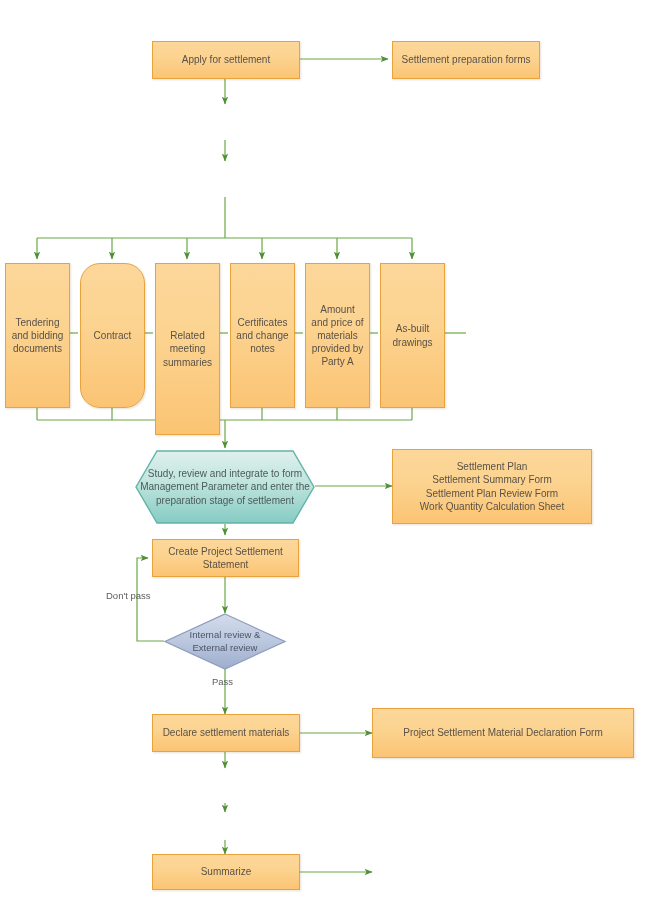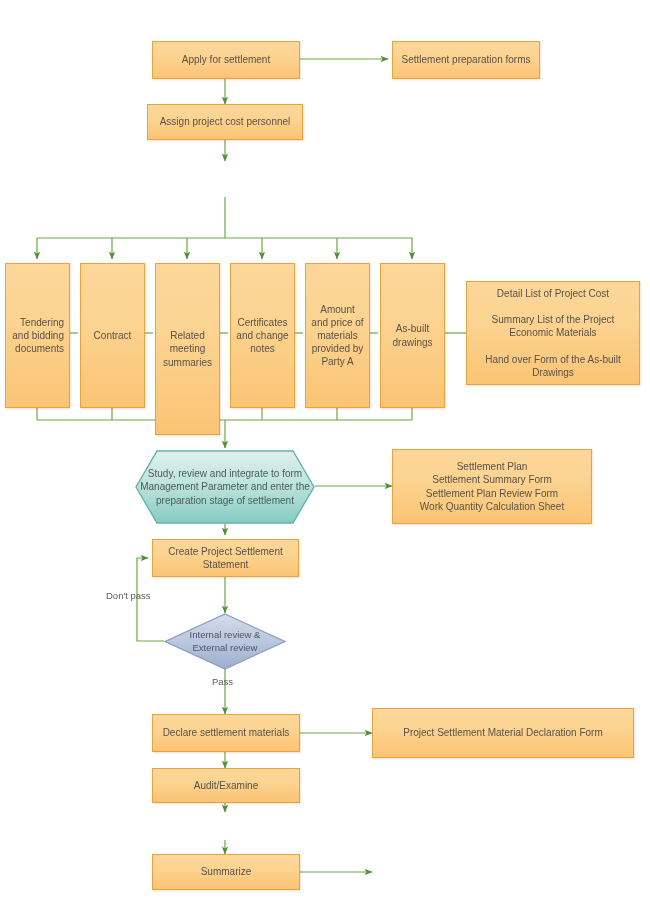--- a/index.html
+++ b/index.html
@@ -126,32 +126,29 @@
   </svg>
 
   <div class="node proc" style="left:152px;top:41px;width:148px;height:38px;">
     <span class="txt">Apply for settlement</span>
   </div>
 
   <div class="node doc" style="left:392px;top:41px;width:148px;height:38px;">
     <span class="txt">Settlement preparation forms</span>
   </div>
 
-  <div class="node proc" style="left:147px;top:104px;width:156px;height:36px;">
-    <span class="txt">Assign project cost personnel</span>
-  </div>
-
-
-  <div class="node proc" style="left:5px;top:263px;width:65px;height:145px;text-align:right;">
+
+
+  <div class="node proc" style="left:5px;top:263px;width:65px;height:145px;">
     <span class="txt">Tendering
 and bidding
 documents</span>
   </div>
 
-  <div class="node proc" style="left:80px;top:263px;width:65px;height:145px;">
+  <div class="node proc" style="left:80px;top:263px;width:65px;height:145px;border-radius:20px;">
     <span class="txt">Contract</span>
   </div>
 
   <div class="node proc" style="left:155px;top:263px;width:65px;height:172px;">
     <span class="txt">Related
 meeting
 summaries</span>
   </div>
 
   <div class="node proc" style="left:230px;top:263px;width:65px;height:145px;">
@@ -166,29 +163,20 @@
 materials
 provided by
 Party A</span>
   </div>
 
   <div class="node proc" style="left:380px;top:263px;width:65px;height:145px;">
     <span class="txt">As-built
 drawings</span>
   </div>
 
-  <div class="node doc" style="left:466px;top:281px;width:174px;height:104px;">
-    <span class="txt">Detail List of Project Cost
-
-Summary List of the Project
-Economic Materials
-
-Hand over Form of the As-built
-Drawings</span>
-  </div>
 
   <div class="hexwrap" style="left:135px;top:450px;width:180px;height:74px;">
     <svg class="hexsvg" width="180" height="74" viewBox="0 0 180 74" xmlns="http://www.w3.org/2000/svg">
       <polygon points="22,1 158,1 179,37 158,73 22,73 1,37" fill="url(#hexg)" stroke="#63b3a8" stroke-width="1.4"></polygon>
     </svg>
     <div class="hexlabel">Study, review and integrate to form
 Management Parameter and enter the
 preparation stage of settlement</div>
   </div>
 
@@ -216,23 +204,20 @@
   <div class="edgelabel" style="left:212px;top:676px;">Pass</div>
 
   <div class="node proc" style="left:152px;top:714px;width:148px;height:38px;">
     <span class="txt">Declare settlement materials</span>
   </div>
 
   <div class="node doc" style="left:372px;top:708px;width:262px;height:50px;">
     <span class="txt">Project Settlement Material Declaration Form</span>
   </div>
 
-  <div class="node proc" style="left:152px;top:768px;width:148px;height:35px;">
-    <span class="txt">Audit/Examine</span>
-  </div>
 
 
   <div class="node proc" style="left:152px;top:854px;width:148px;height:36px;">
     <span class="txt">Summarize</span>
   </div>
 
 
 </div>
 
 </body></html>

